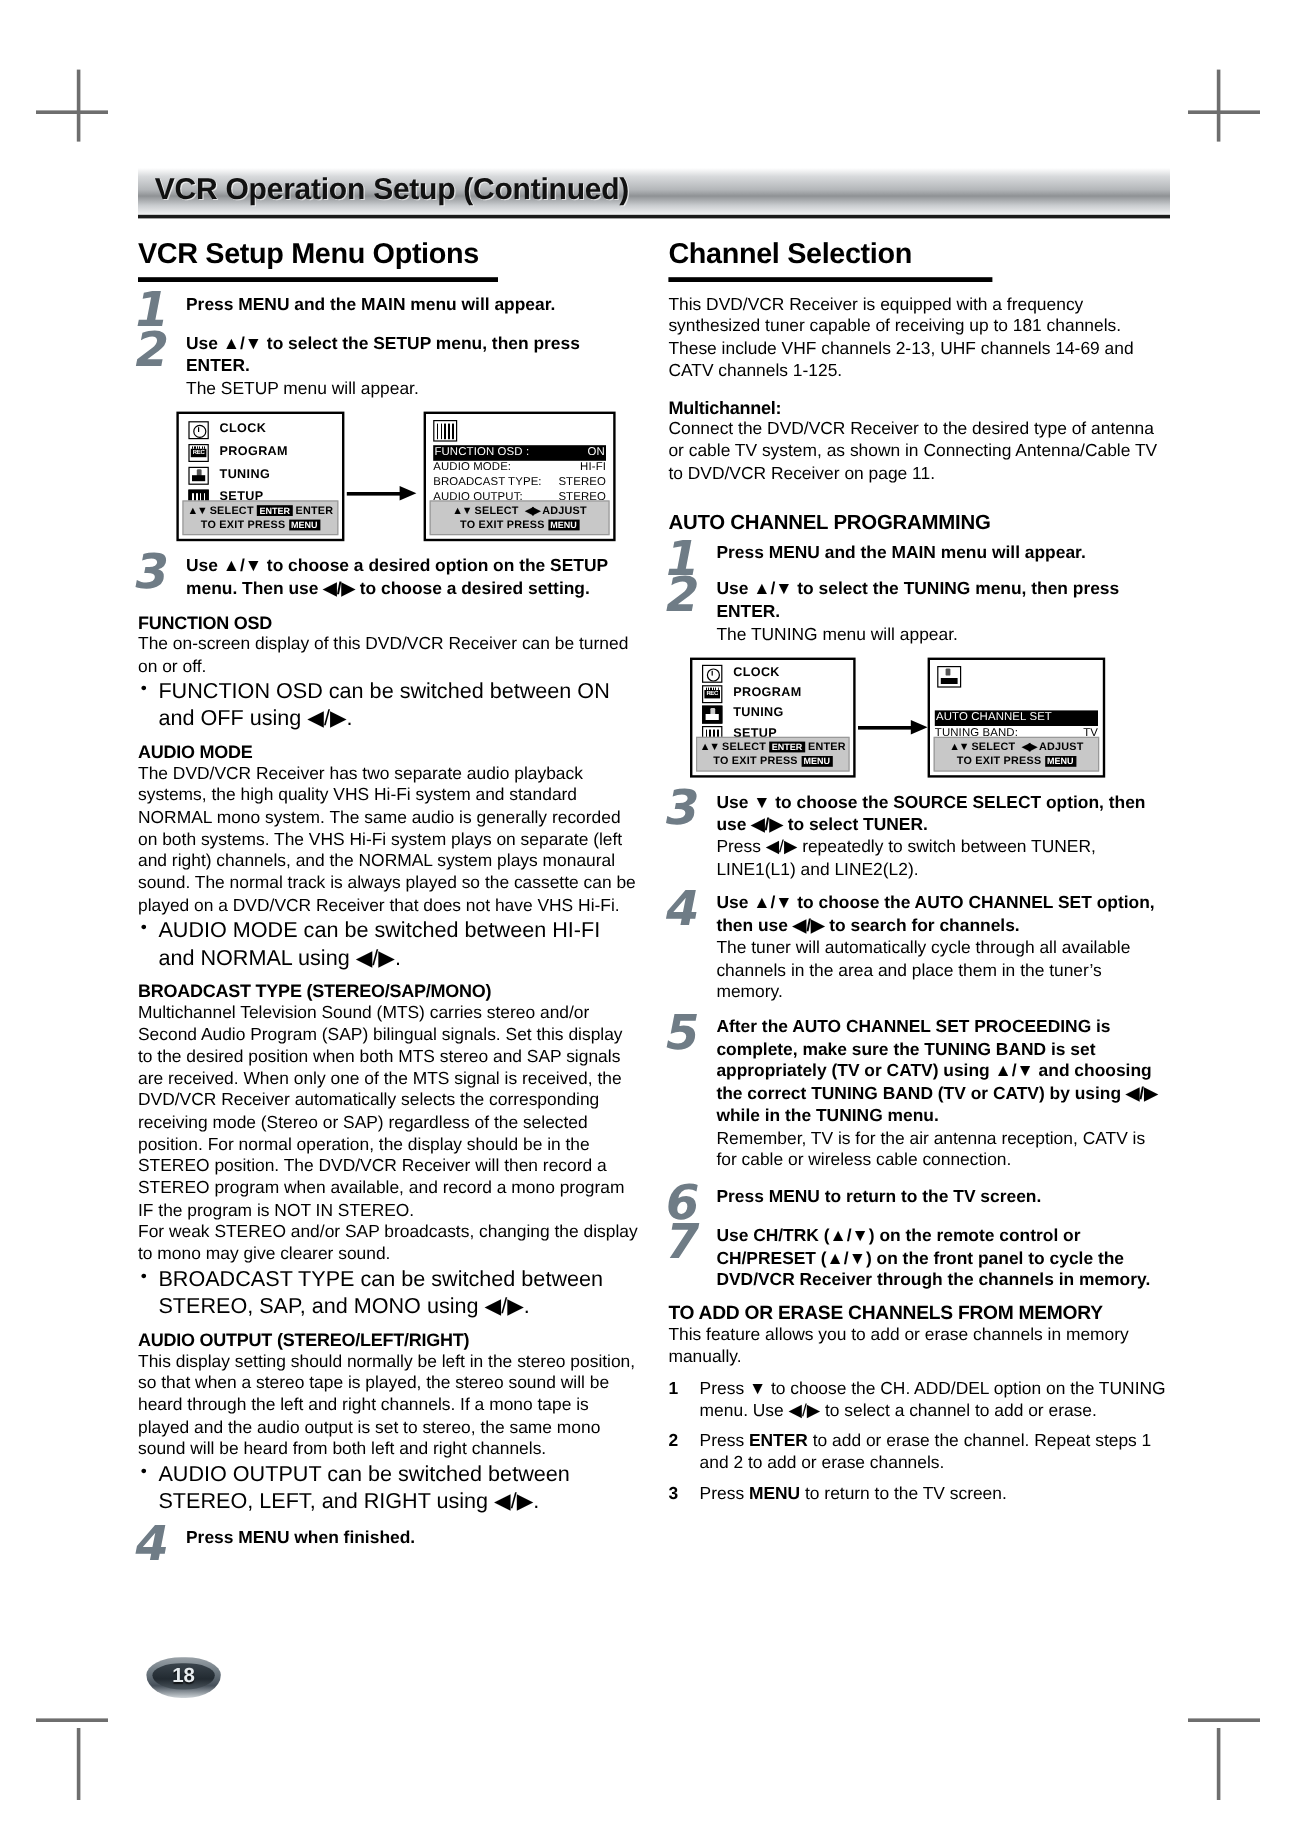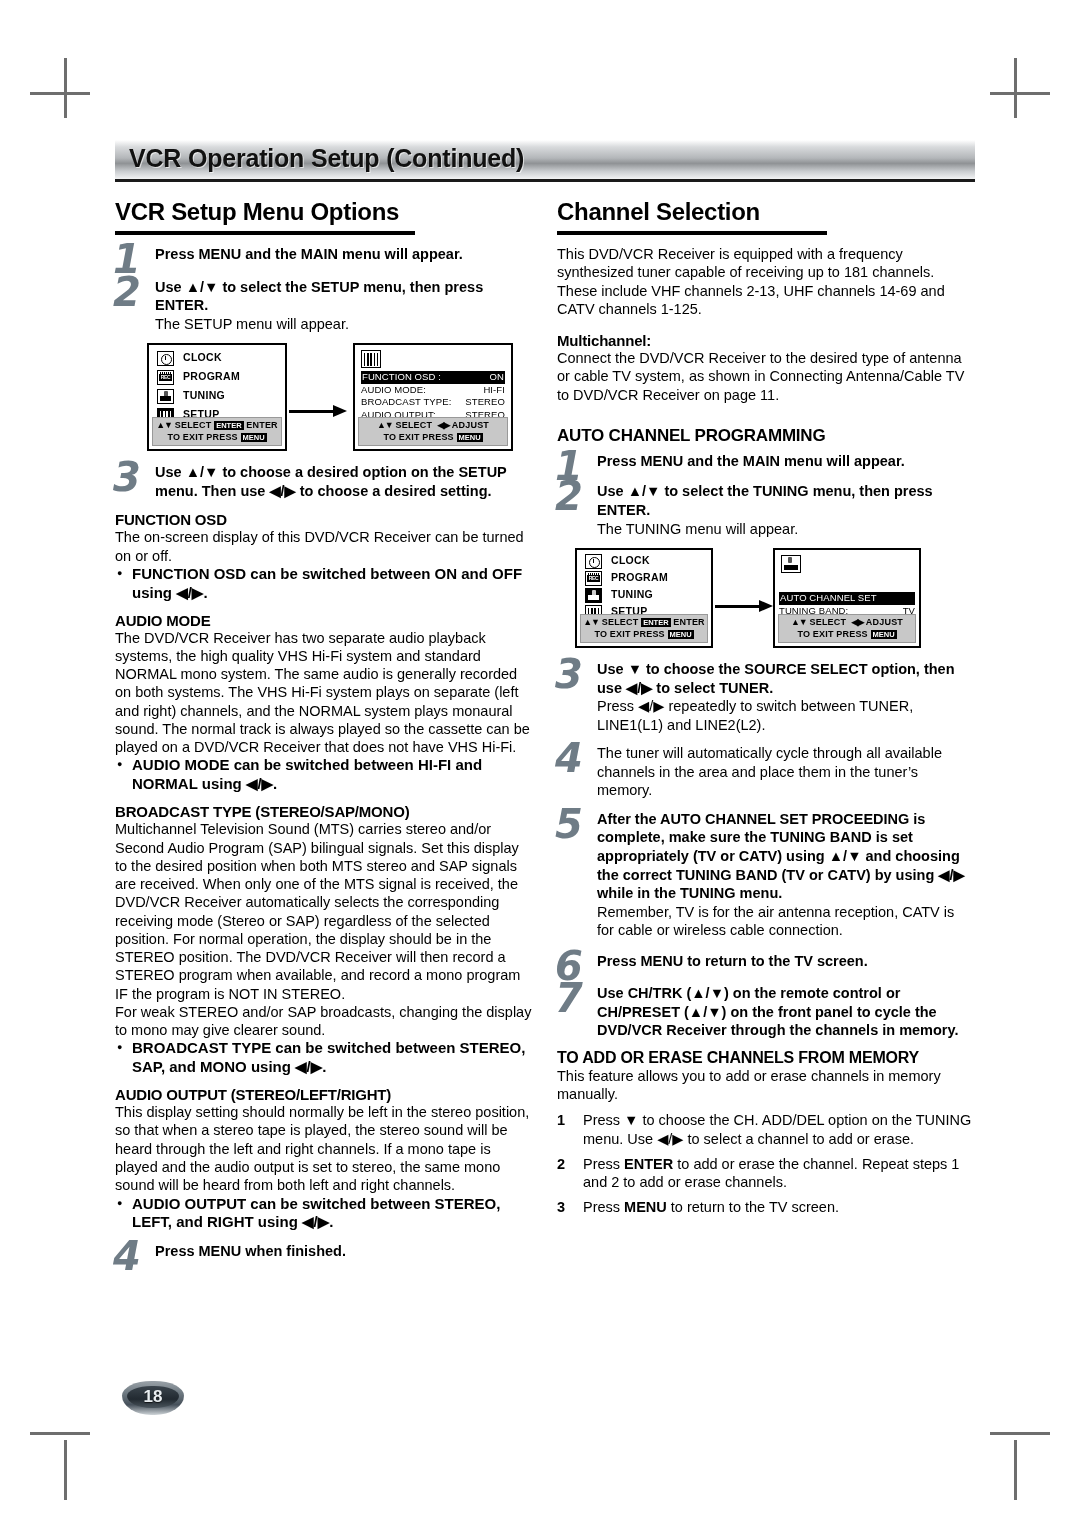--- a/index.html
+++ b/index.html
@@ -60,22 +60,22 @@
     font-size:14.5px;font-weight:bold;line-height:1.28;margin:0;
   }
   .step .plain{
     font-size:14.5px;font-weight:normal;line-height:1.28;margin:0;
   }
   p.body{font-size:14.5px;line-height:1.26;margin:0;}
   h3.sub{font-size:15px;font-weight:bold;margin:9px 0 0 0;letter-spacing:-0.2px;}
   h3.sub.first{margin-top:11px;}
   ul.bul{margin:0;padding:0;list-style:none;}
   ul.bul li{
-    font-size:15px;line-height:1.26;
-    padding-left:17px;position:relative;font-weight:bold;
+    font-size:18px;line-height:1.26;
+    padding-left:17px;position:relative;
   }
   ul.bul li:before{
     content:"\25CF";position:absolute;left:2px;top:0;font-size:9px;line-height:1.9;
   }
 
   
   .numlist{margin-top:8px;}
   .numrow{display:flex;font-size:14.5px;line-height:1.26;margin-bottom:7px;}
   .numrow .n{width:26px;font-weight:bold;flex:none;}
   .numrow .t{flex:1;}
@@ -426,20 +426,21 @@
       </div>
 
       <div class="step" style="margin-top:12px;">
         <span class="stepnum">3</span>
         <p class="bold">Use ▼ to choose the SOURCE SELECT option, then use ◀/▶ to select TUNER.</p>
         <p class="plain">Press ◀/▶ repeatedly to switch between TUNER, LINE1(L1) and LINE2(L2).</p>
       </div>
 
       <div class="step" style="margin-top:10px;">
         <span class="stepnum">4</span>
+        <p class="bold">Use ▲/▼ to choose the AUTO CHANNEL SET option, then use ◀/▶ to search for channels.</p>
         <p class="plain">The tuner will automatically cycle through all available channels in the area and place them in the tuner’s memory.</p>
       </div>
 
       <div class="step" style="margin-top:10px;">
         <span class="stepnum">5</span>
         <p class="bold">After the AUTO CHANNEL SET PROCEEDING is complete, make sure the TUNING BAND is set appropriately (TV or CATV) using ▲/▼ and choosing the correct TUNING BAND (TV or CATV) by using ◀/▶ while in the TUNING menu.</p>
         <p class="plain">Remember, TV is for the air antenna reception, CATV is for cable or wireless  cable connection.</p>
       </div>
 
       <div class="step" style="margin-top:12px;">

